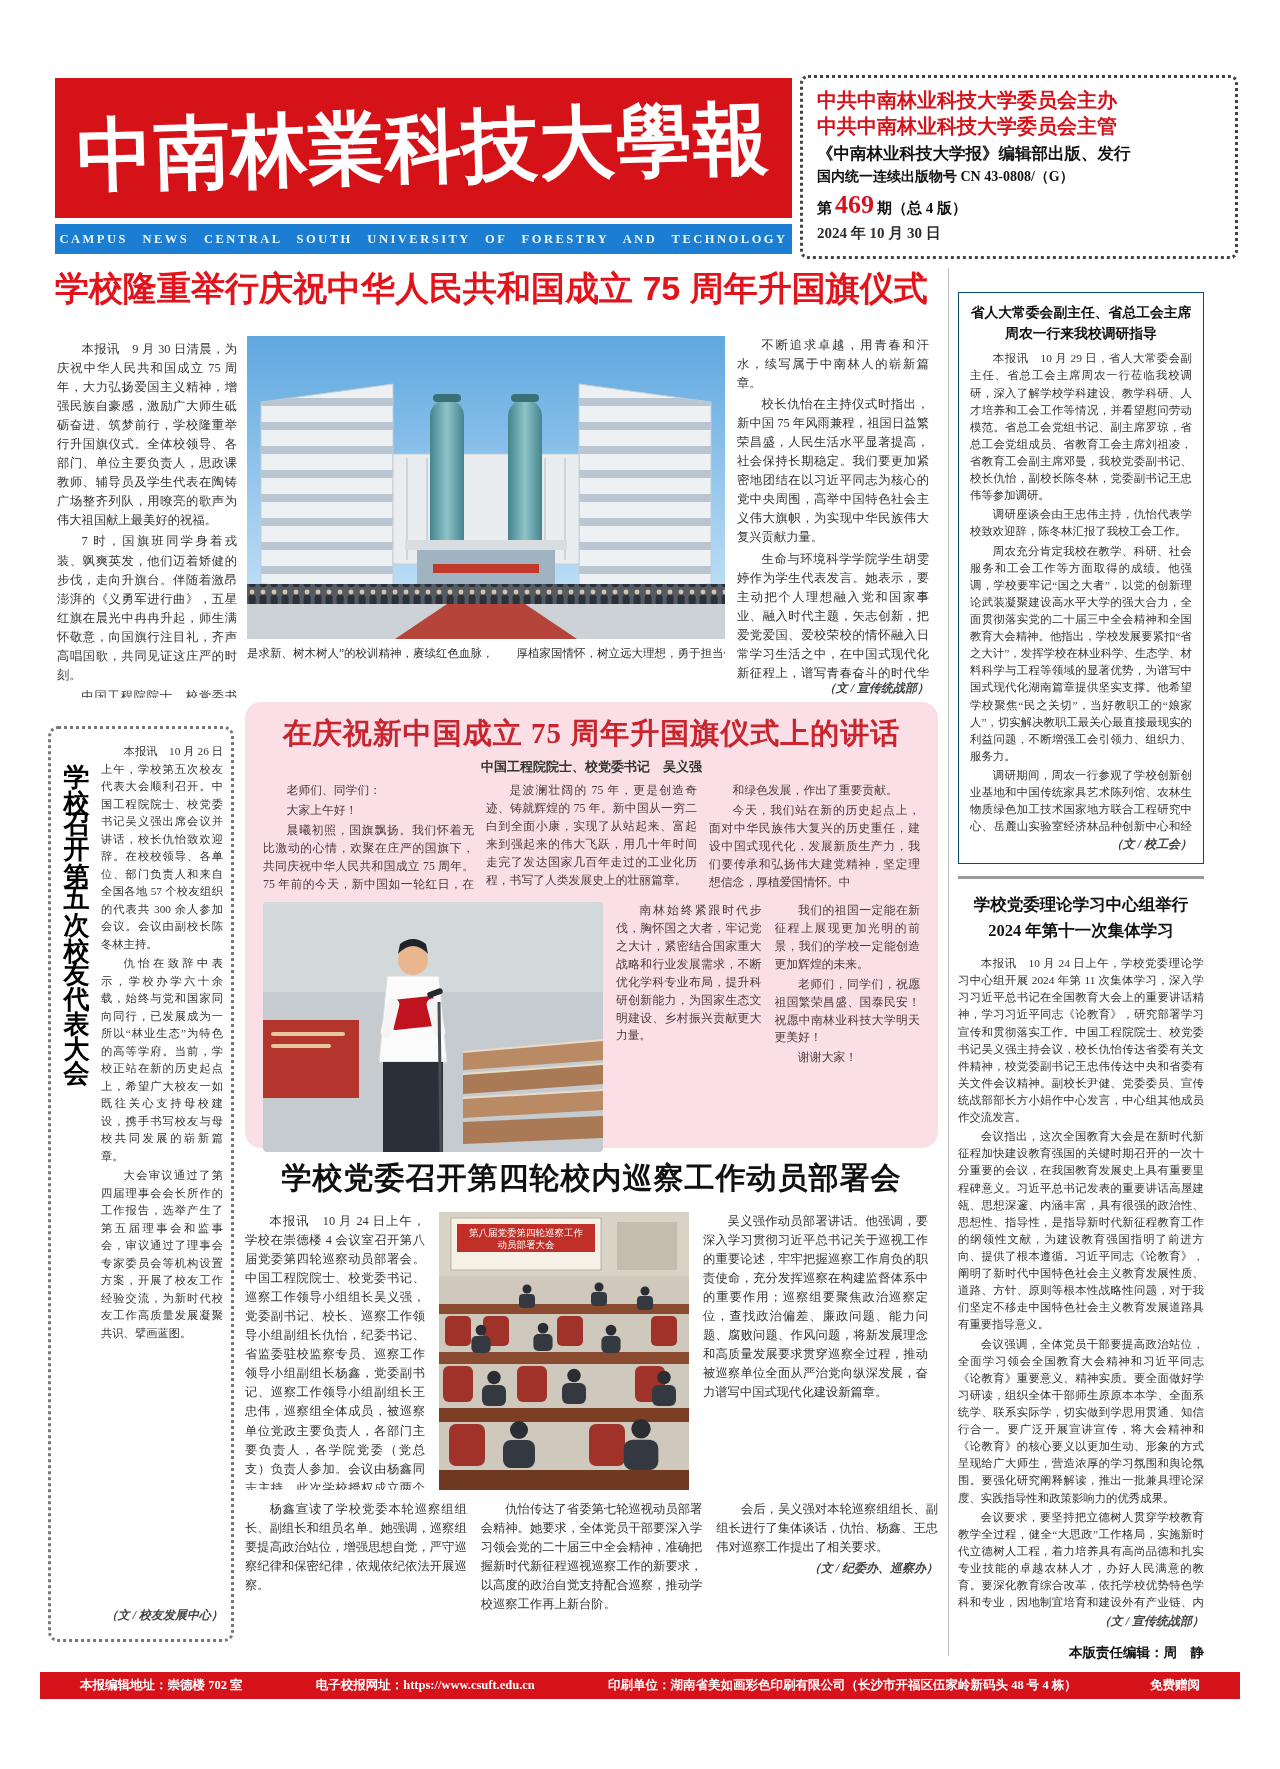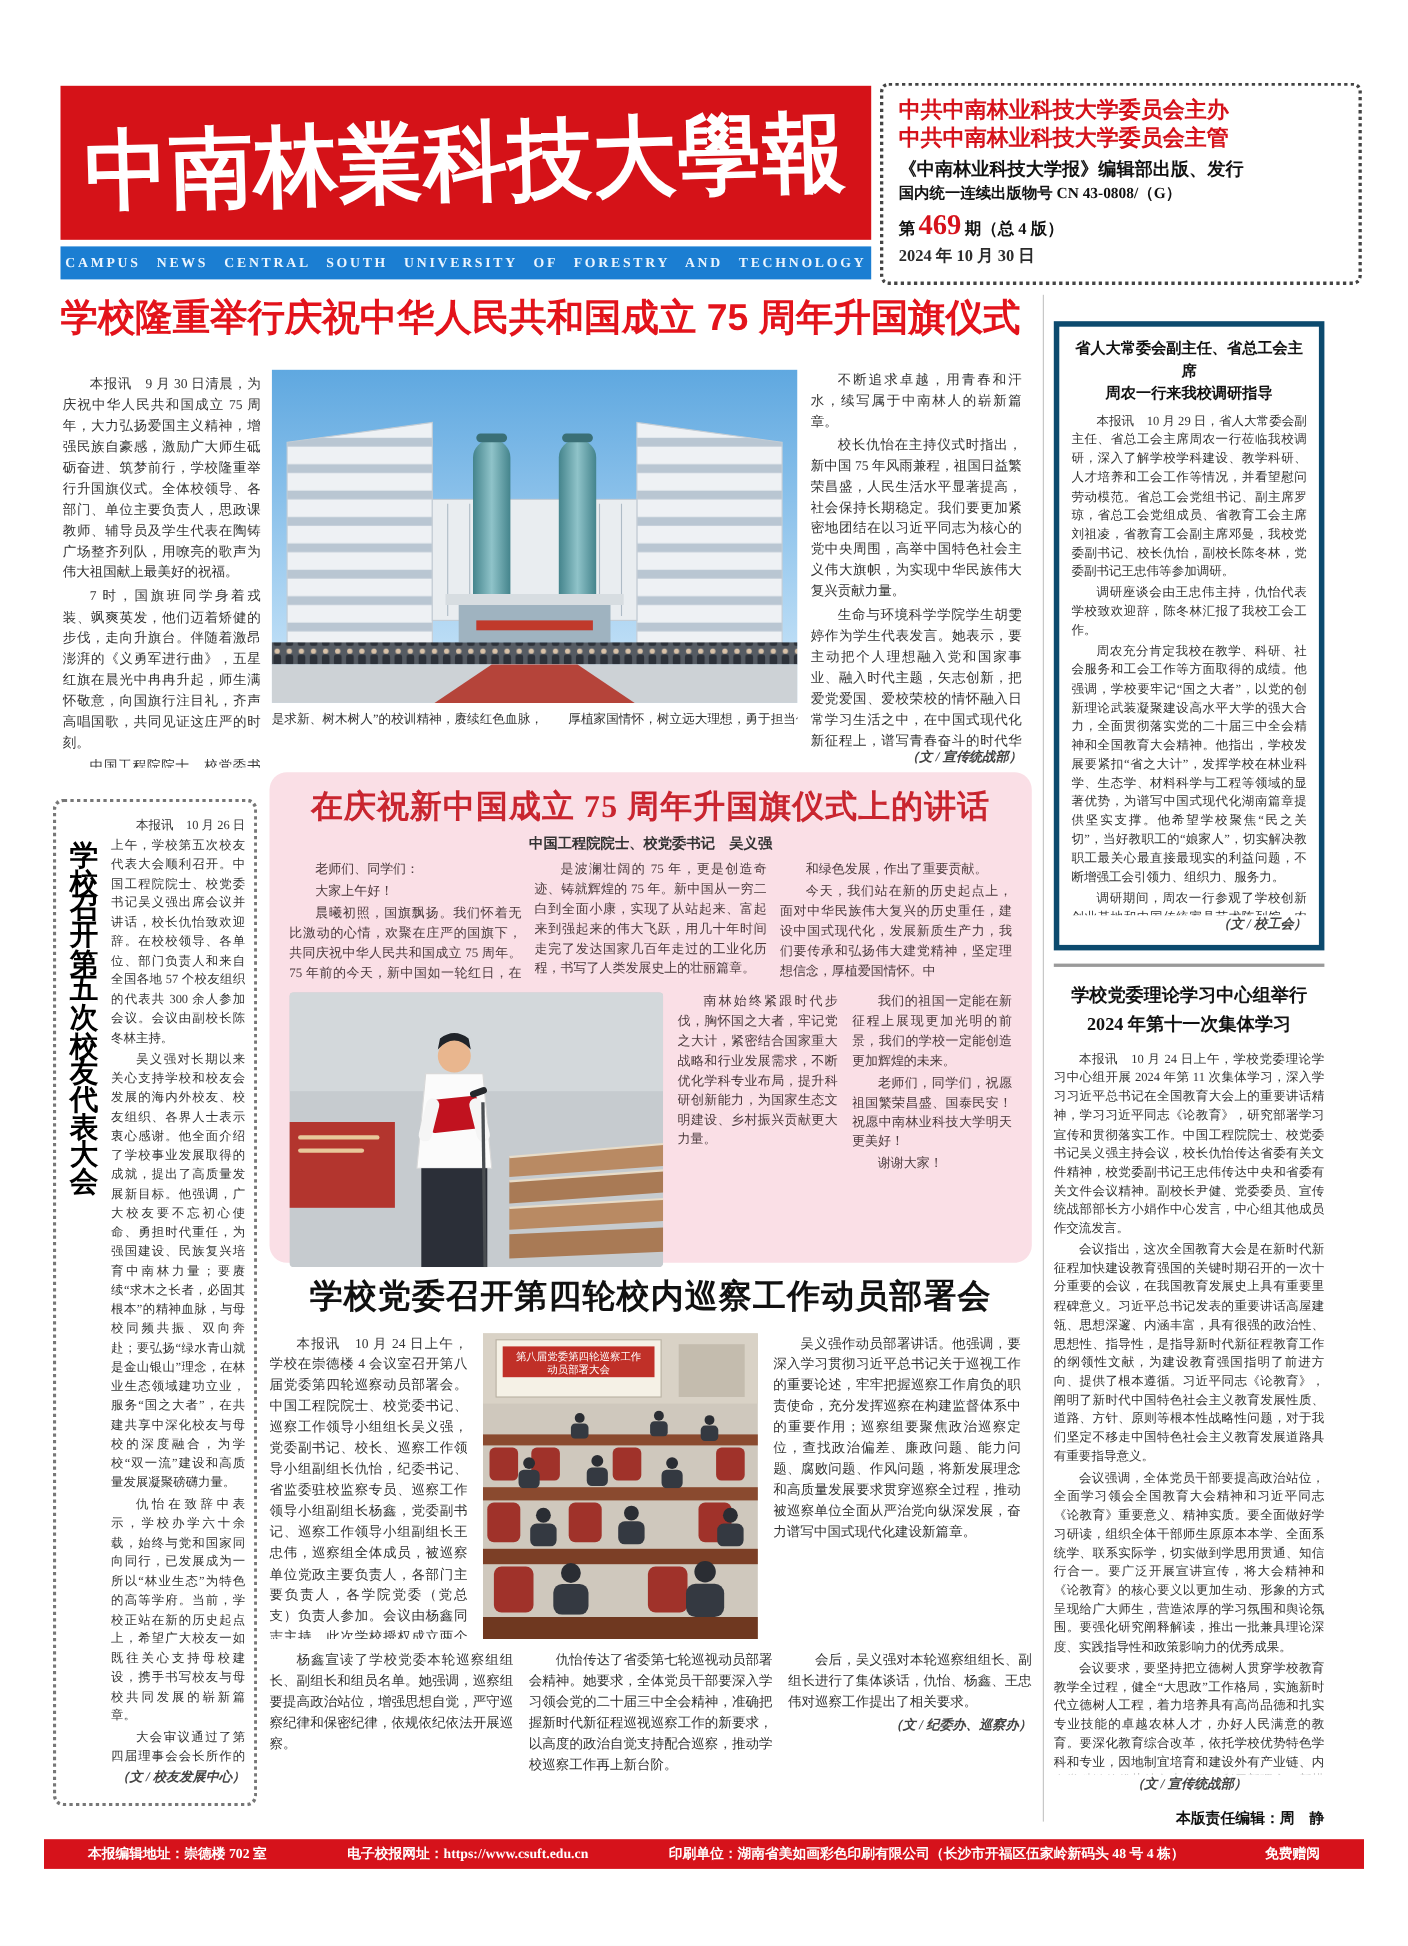--- a/index.html
+++ b/index.html
@@ -60,26 +60,26 @@
           font-size:30px;font-weight:900;color:#111;letter-spacing:1px;}
   .insp-body{position:absolute;left:245px;top:1212px;width:693px;height:428px;}
   .insp-row1{display:flex;gap:14px;height:278px;}
   .insp-row1 .c1{width:180px;overflow:hidden;}
   .insp-photo{width:250px;height:278px;flex:none;}
   .insp-row1 .c3{width:225px;overflow:hidden;}
   .insp-row2{display:flex;gap:14px;height:140px;margin-top:10px;}
   .insp-row2>div{flex:1;overflow:hidden;}
   
   .vrule{position:absolute;left:948px;top:268px;width:1px;height:1388px;background:#c2c2c2;}
-  .railA{position:absolute;left:958px;top:292px;width:246px;height:572px;border:5px solid #0c4a6e;
+  .railA{position:absolute;left:958px;top:292px;width:246px;height:572px;border:1px solid #0c4a6e;
          box-sizing:border-box;padding:10px 11px;display:flex;flex-direction:column;}
   .railA .rtitle{text-align:center;font-size:13.8px;font-weight:900;color:#111;line-height:1.5;}
   .rail-sep{position:absolute;left:958px;top:876px;width:246px;height:3px;background:#9a9a9a;}
   .railB{position:absolute;left:958px;top:892px;width:246px;height:738px;display:flex;
-         flex-direction:column;align-items:center;}
+         flex-direction:column;}
   .railB .rtitle{text-align:center;font-size:16.5px;font-weight:900;color:#111;line-height:1.55;
                  margin-bottom:6px;}
   .railflow{flex:1;overflow:hidden;margin-top:6px;}
   .rail-editor{position:absolute;left:958px;top:1644px;width:246px;text-align:right;
                font-size:13.5px;font-weight:900;color:#111;font-family:Liberation Mono, monospace;}
   .railtxt{font-size:11.4px;line-height:1.5;color:#333;}
   
   .footer{position:absolute;left:40px;top:1672px;width:1200px;height:27px;background:#d6121b;
           color:#fff;display:flex;align-items:center;justify-content:space-between;
           padding:0 40px;box-sizing:border-box;font-size:12.5px;font-weight:bold;}
@@ -172,21 +172,20 @@
         <p>生命与环境科学学院学生胡雯婷作为学生代表发言。她表示，要主动把个人理想融入党和国家事业、融入时代主题，矢志创新，把爱党爱国、爱校荣校的情怀融入日常学习生活之中，在中国式现代化新征程上，谱写青春奋斗的时代华章。</p>
       </div>
     <div class="credit">（文 / 宣传统战部）</div>
   </div>
 
   <div class="alumni">
     <div class="vtitle">学校召开第五次校友代表大会</div>
     <div class="atext">
       <div class="flow cols">
           <p>本报讯　10 月 26 日上午，学校第五次校友代表大会顺利召开。中国工程院院士、校党委书记吴义强出席会议并讲话，校长仇怡致欢迎辞。在校校领导、各单位、部门负责人和来自全国各地 57 个校友组织的代表共 300 余人参加会议。会议由副校长陈冬林主持。</p>
-          <p>吴义强对长期以来关心支持学校和校友会发展的海内外校友、校友组织、各界人士表示衷心感谢。他全面介绍了学校事业发展取得的成就，提出了高质量发展新目标。他强调，广大校友要不忘初心使命、勇担时代重任，为强国建设、民族复兴培育中南林力量；要赓续“求木之长者，必固其根本”的精神血脉，与母校同频共振、双向奔赴；要弘扬“绿水青山就是金山银山”理念，在林业生态领域建功立业，服务“国之大者”，在共建共享中深化校友与母校的深度融合，为学校“双一流”建设和高质量发展凝聚磅礴力量。</p>
           <p>仇怡在致辞中表示，学校办学六十余载，始终与党和国家同向同行，已发展成为一所以“林业生态”为特色的高等学府。当前，学校正站在新的历史起点上，希望广大校友一如既往关心支持母校建设，携手书写校友与母校共同发展的崭新篇章。</p>
           <p>大会审议通过了第四届理事会会长所作的工作报告，选举产生了第五届理事会和监事会，审议通过了理事会专家委员会等机构设置方案，开展了校友工作经验交流，为新时代校友工作高质量发展凝聚共识、擘画蓝图。</p>
         </div>
       <div class="credit">（文 / 校友发展中心）</div>
     </div>
   </div>
 
   <div class="pink">
     <div class="ptitle">在庆祝新中国成立 75 周年升国旗仪式上的讲话</div>
     <div class="pby">中国工程院院士、校党委书记　吴义强</div>

